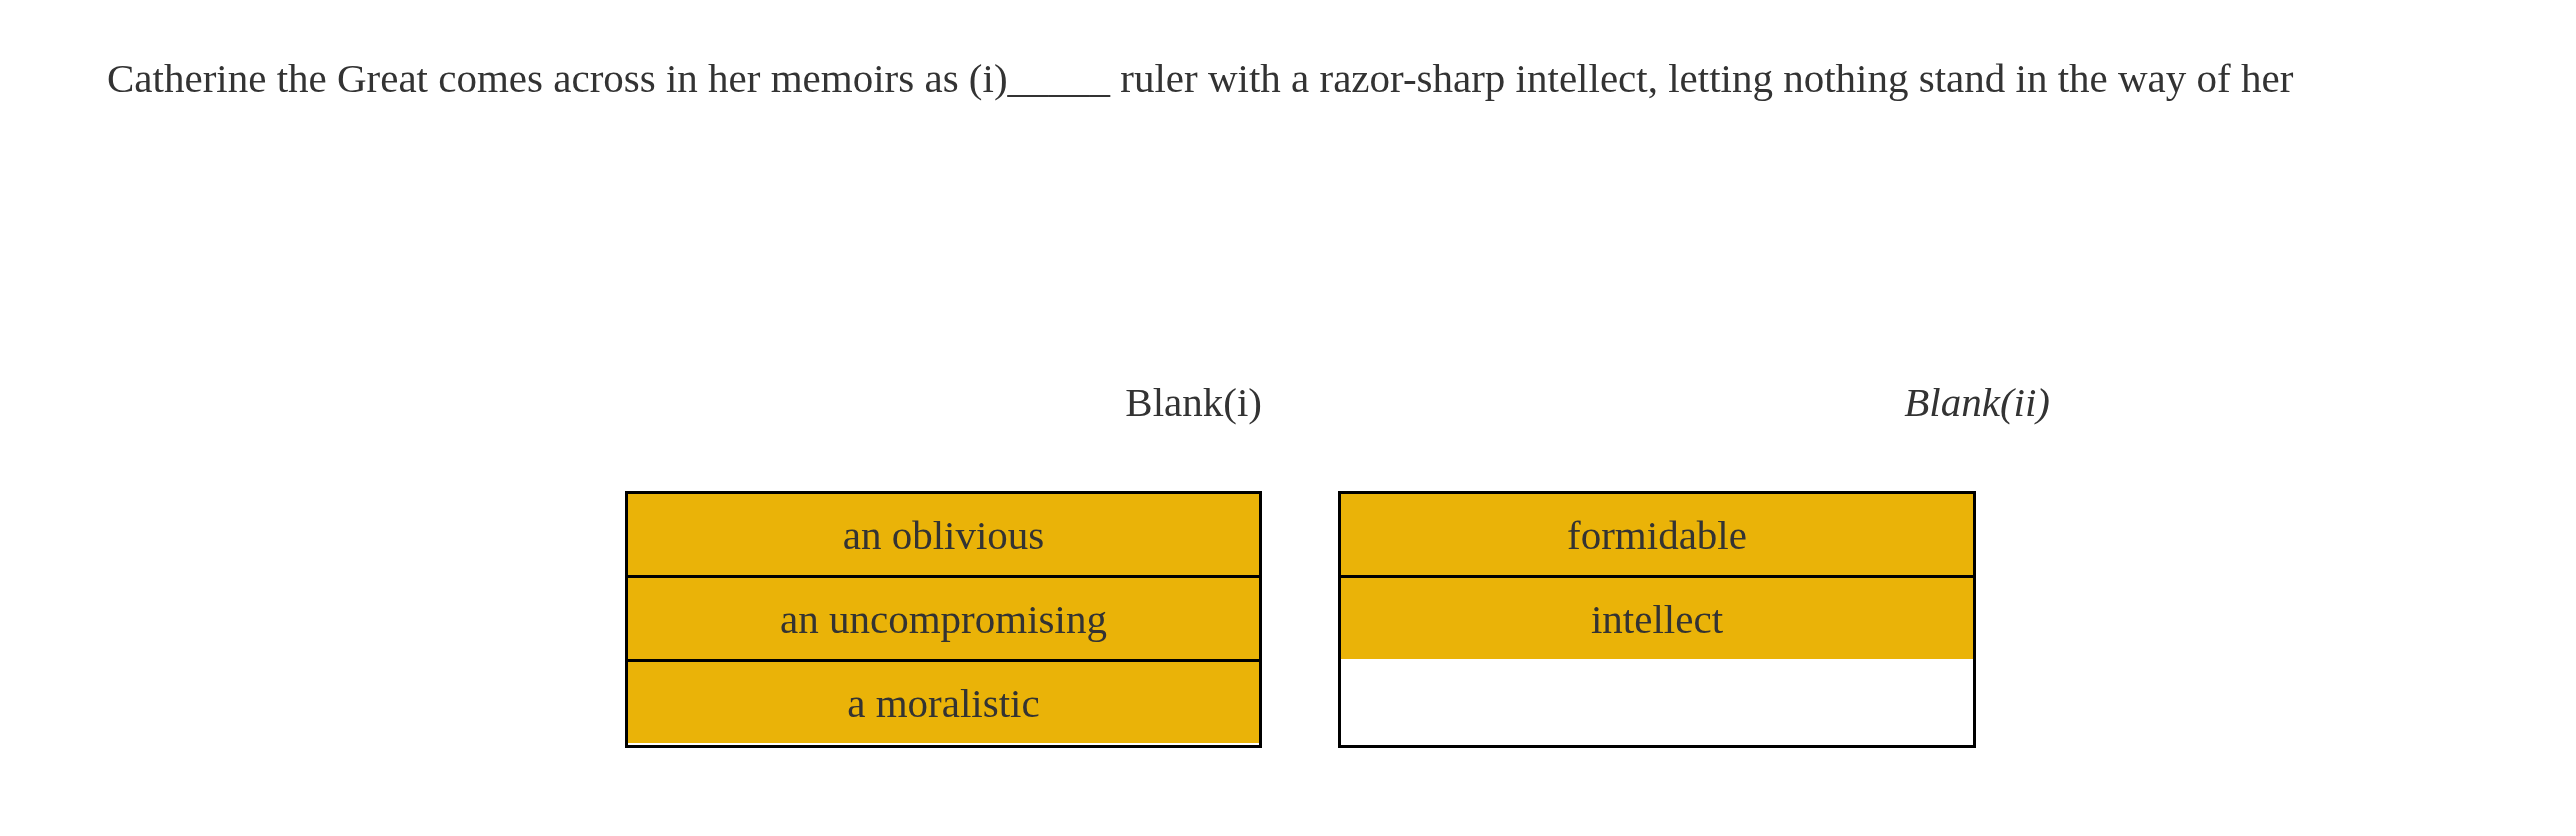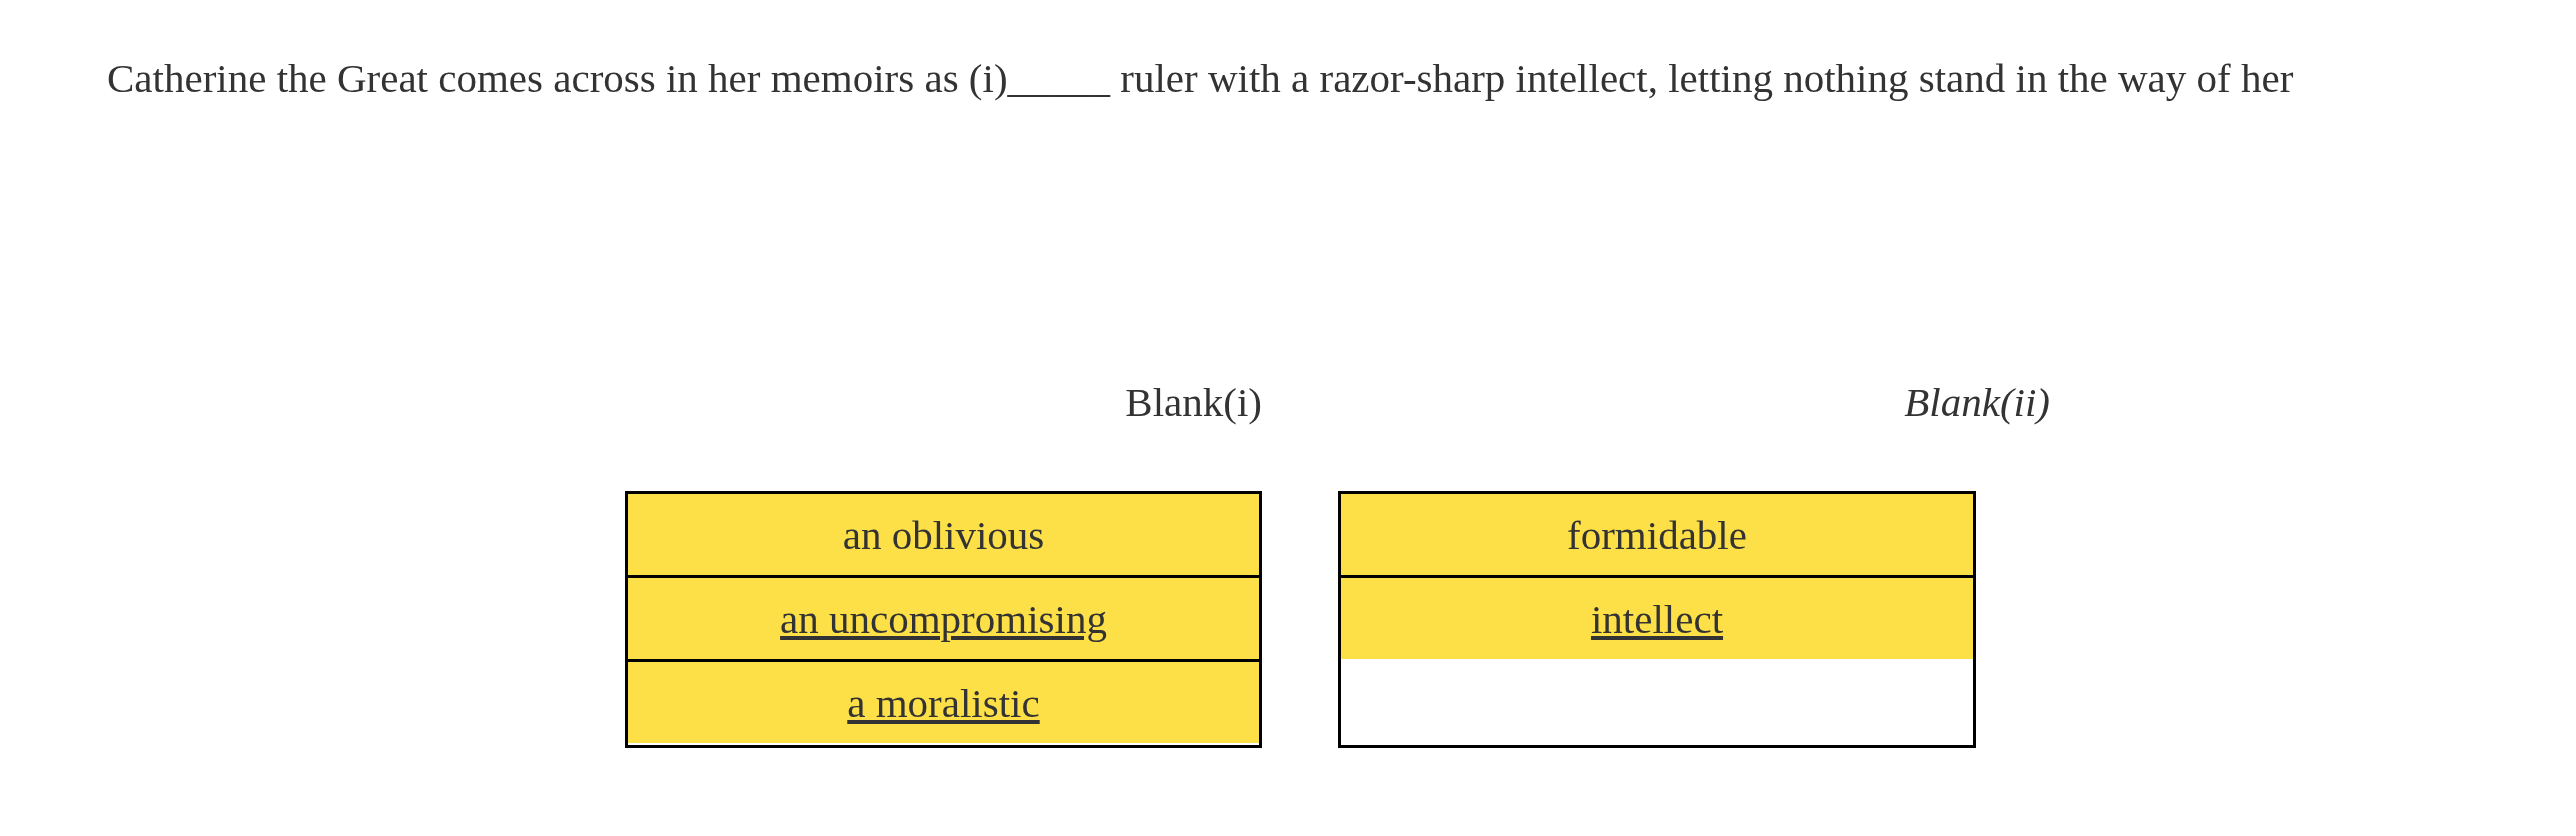--- a/index.html
+++ b/index.html
@@ -56,26 +56,25 @@
   #options-table-2 { left: 1338px; width: 638px; }
 
   .option-row {
     box-sizing: border-box;
     height: 81px;
     display: flex;
     align-items: center;
     justify-content: center;
     font-size: 41px;
     color: #333333;
-    background: #fde047;
+    background: #eab308;
   }
   .option-row + .option-row {
     border-top: 3.3px solid #000000;
     height: 84px; 
-    text-decoration: underline;
   }
 </style>
 </head>
 <body>
 
 <div class="passage">
   <div class="passage-line">Catherine the Great comes across in her memoirs as (i)_____ ruler with a razor-sharp intellect, letting nothing stand in the way of her</div>
 </div>
 
 <div class="blank-header" id="blank-header-1">Blank(i)</div>

